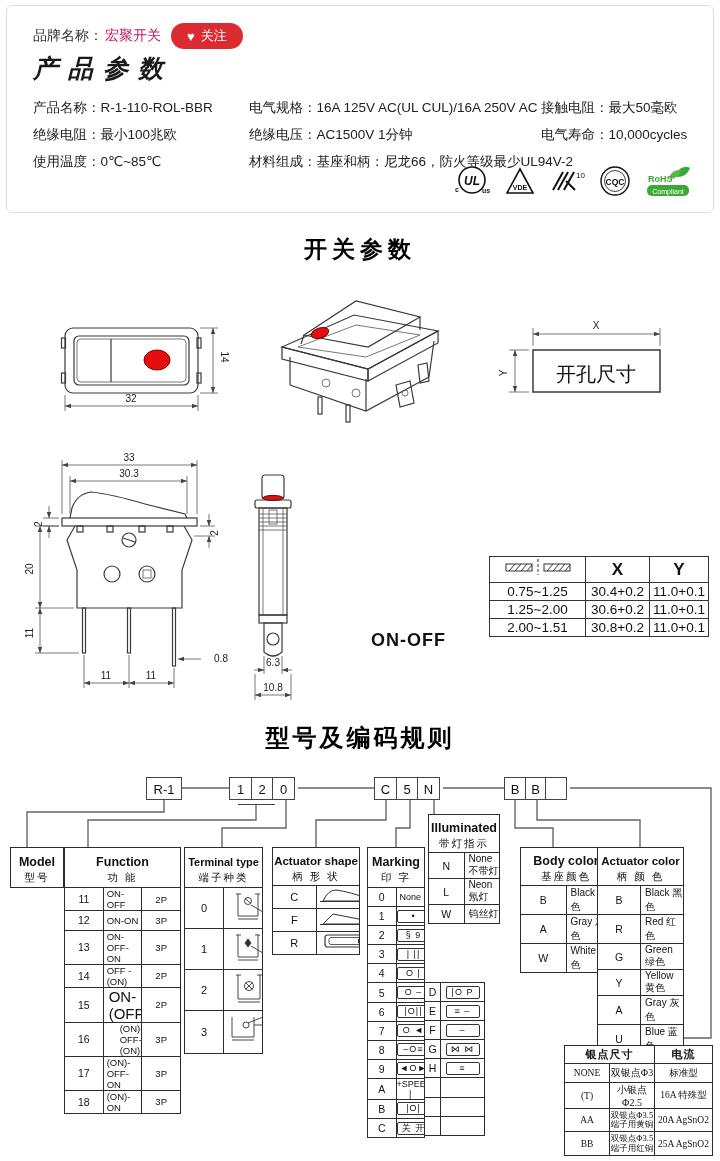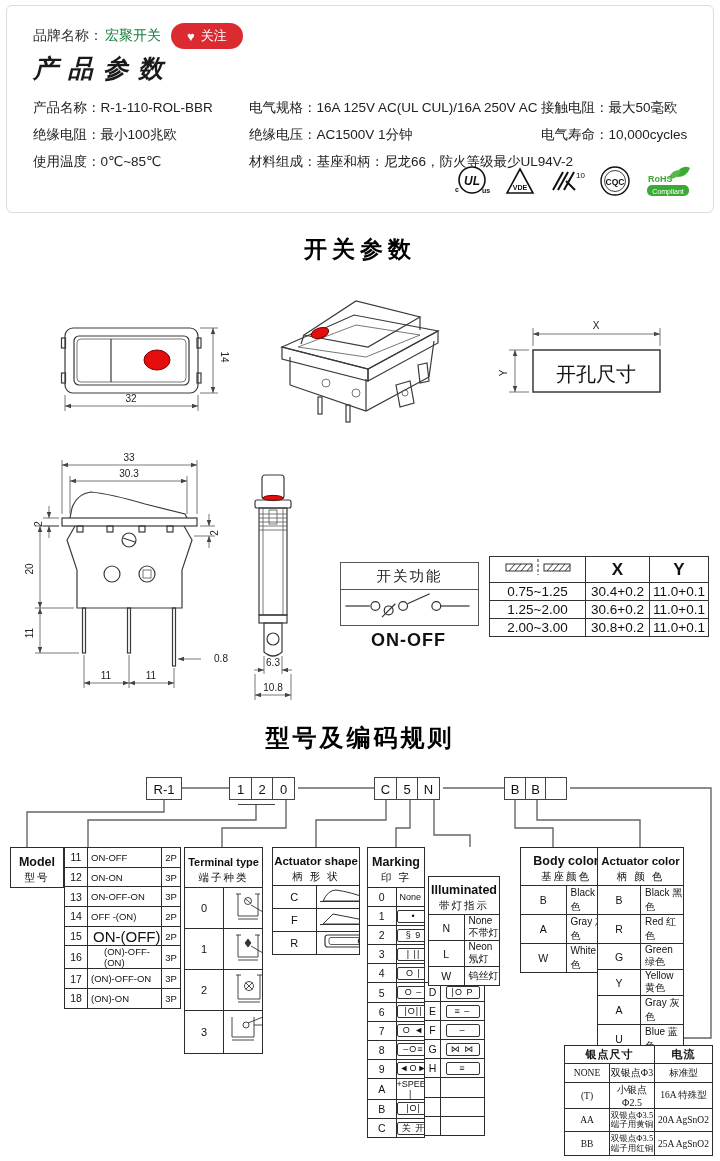--- a/index.html
+++ b/index.html
@@ -3,21 +3,21 @@
 <meta charset="utf-8">
 <style>
   html,body{margin:0;padding:0;background:#fff;}
   body{font-family:"Liberation Sans","DejaVu Sans",sans-serif;color:#111;}
   #page{position:relative;width:720px;height:1161px;background:#fff;overflow:hidden;}
   .abs{position:absolute;}
 
   
   #card{position:absolute;left:6px;top:5px;width:706px;height:206px;border:1px solid #ddd;border-radius:6px;background:#fff;}
   #brand-row{position:absolute;left:26px;top:17px;font-size:14px;color:#333;display:flex;align-items:center;gap:10px;}
-  #brand-link{color:#15803d;cursor:pointer;}
+  #brand-link{color:#be185d;cursor:pointer;}
   #follow-btn{background:#dc2b30;color:#fff;border:none;border-radius:15px;height:26px;padding:0 16px;font-size:13px;display:flex;align-items:center;gap:6px;cursor:pointer;}
   #pp-title{position:absolute;left:26px;top:46px;font-family:"Liberation Serif","DejaVu Serif",serif;font-style:italic;font-weight:bold;font-size:25px;letter-spacing:10px;color:#1a1a1a;}
   #spec-grid{position:absolute;left:26px;top:88px;width:660px;display:grid;grid-template-columns:216px 292px 152px;grid-template-rows:27px 27px 27px 30px;font-size:13.5px;color:#222;align-items:center;}
   .spec-cell{white-space:nowrap;overflow:visible;}
   #cert-row{position:absolute;right:22px;bottom:10px;display:flex;align-items:flex-end;gap:13px;}
 
   
   .section-title{position:absolute;width:720px;text-align:center;font-weight:bold;color:#000;}
   #t-switch{top:234px;font-size:23px;letter-spacing:5px;}
   #t-coding{top:722px;font-size:24px;letter-spacing:3px;}
@@ -272,35 +272,20 @@
       <line class="thin" x1="40" y1="188" x2="40" y2="206"></line>
     <line class="thin" x1="12" y1="202" x2="22" y2="202" marker-end="url(#mE)"></line>
       <line class="thin" x1="50" y1="202" x2="40" y2="202" marker-end="url(#mE)"></line>
     <text class="dimtxt" x="31" y="198" text-anchor="middle">6.3</text>
     <line class="thin" x1="13" y1="206" x2="13" y2="232"></line>
       <line class="thin" x1="49" y1="206" x2="49" y2="232"></line>
     <line class="thin" x1="13" y1="227" x2="49" y2="227" marker-start="url(#mE)" marker-end="url(#mE)"></line>
     <text class="dimtxt" x="31" y="223" text-anchor="middle">10.8</text>
   </svg>
 
-  <div id="func-box">
-    <div class="fb-title">开关功能</div>
-    <svg width="133" height="32" viewBox="0 0 120 28">
-      <g stroke="#333" stroke-width="1.1" fill="none">
-        <line x1="4" y1="14" x2="26" y2="14"></line>
-          <circle cx="31" cy="14" r="4"></circle>
-        <circle cx="43" cy="18" r="4"></circle>
-          <line x1="37" y1="24" x2="49" y2="12"></line>
-        <circle cx="56" cy="14" r="4"></circle>
-          <line x1="60" y1="12" x2="80" y2="3"></line>
-        <circle cx="86" cy="14" r="4"></circle>
-          <line x1="90" y1="14" x2="116" y2="14"></line>
-      </g>
-    </svg>
-  </div>
   <div id="onoff-label">ON-OFF</div>
 
   <table id="xy-table">
     <tbody>
       <tr>
         <th class="c1">
           <svg width="70" height="18" viewBox="0 0 70 18">
             <g stroke="#333" stroke-width="1" fill="none">
               <rect x="3" y="6" width="26" height="7"></rect>
                 <rect x="41" y="6" width="26" height="7"></rect>
@@ -323,21 +308,21 @@
           <td class="c1">0.75~1.25</td>
           <td class="c2">30.4+0.2</td>
           <td class="c3">11.0+0.1</td>
         </tr>
         <tr>
           <td class="c1">1.25~2.00</td>
           <td class="c2">30.6+0.2</td>
           <td class="c3">11.0+0.1</td>
         </tr>
         <tr>
-          <td class="c1">2.00~3.00</td>
+          <td class="c1">2.00~1.51</td>
           <td class="c2">30.8+0.2</td>
           <td class="c3">11.0+0.1</td>
         </tr>
       </tbody>
   </table>
 
   <div class="section-title" id="t-coding">型号及编码规则</div>
 
   <svg class="abs" style="left:0;top:755px;" width="720" height="406" viewBox="0 0 720 406">
     <g stroke="#666" stroke-width="1.4" fill="none">
@@ -382,20 +367,26 @@
           <th>
       <div class="hd-en">Model</div>
       <div class="hd-cn">型号</div>
     </th>
         </tr>
       </tbody>
   </table>
 
   <table class="ctab" id="tbl-function" style="left:64px;top:847px;width:117px;">
     <tbody id="tb-function">
+        <tr style="height:40px;">
+          <th colspan="3">
+      <div class="hd-en">Function</div>
+      <div class="hd-cn">功 能</div>
+    </th>
+        </tr>
         <tr style="height: 19.7px;">
           <td style="width: 22px; font-size: 10.5px;">11</td>
           <td style="width: 70px; font-size: 9.5px; text-align: left; padding-left: 3px;">ON-OFF</td>
           <td style="font-size: 9.5px;">2P</td>
         </tr>
         <tr style="height: 19.7px;">
           <td style="width: 22px; font-size: 10.5px;">12</td>
           <td style="width: 70px; font-size: 9.5px; text-align: left; padding-left: 3px;">ON-ON</td>
           <td style="font-size: 9.5px;">3P</td>
         </tr>
@@ -623,21 +614,21 @@
           <td style="width: 15px; font-size: 10.5px;"></td>
           <td style="font-size: 9px;"></td>
         </tr>
         <tr style="height: 19.1px;">
           <td style="width: 15px; font-size: 10.5px;"></td>
           <td style="font-size: 9px;"></td>
         </tr>
       </tbody>
   </table>
 
-  <table class="ctab" id="tbl-illum" style="left:428px;top:876px;width:72px;">
+  <table class="ctab" id="tbl-illum" style="left:428px;top:814px;width:72px;">
     <tbody id="tb-illum">
         <tr style="height:38px;">
           <th colspan="2">
       <div class="hd-en">Illuminated</div>
       <div class="hd-cn">带灯指示</div>
     </th>
         </tr>
         <tr style="height: 19.3px;">
           <td style="width: 16px; font-size: 10.5px;">N</td>
           <td style="font-size: 10px; text-align: left; padding-left: 4px;">None 不带灯</td>

